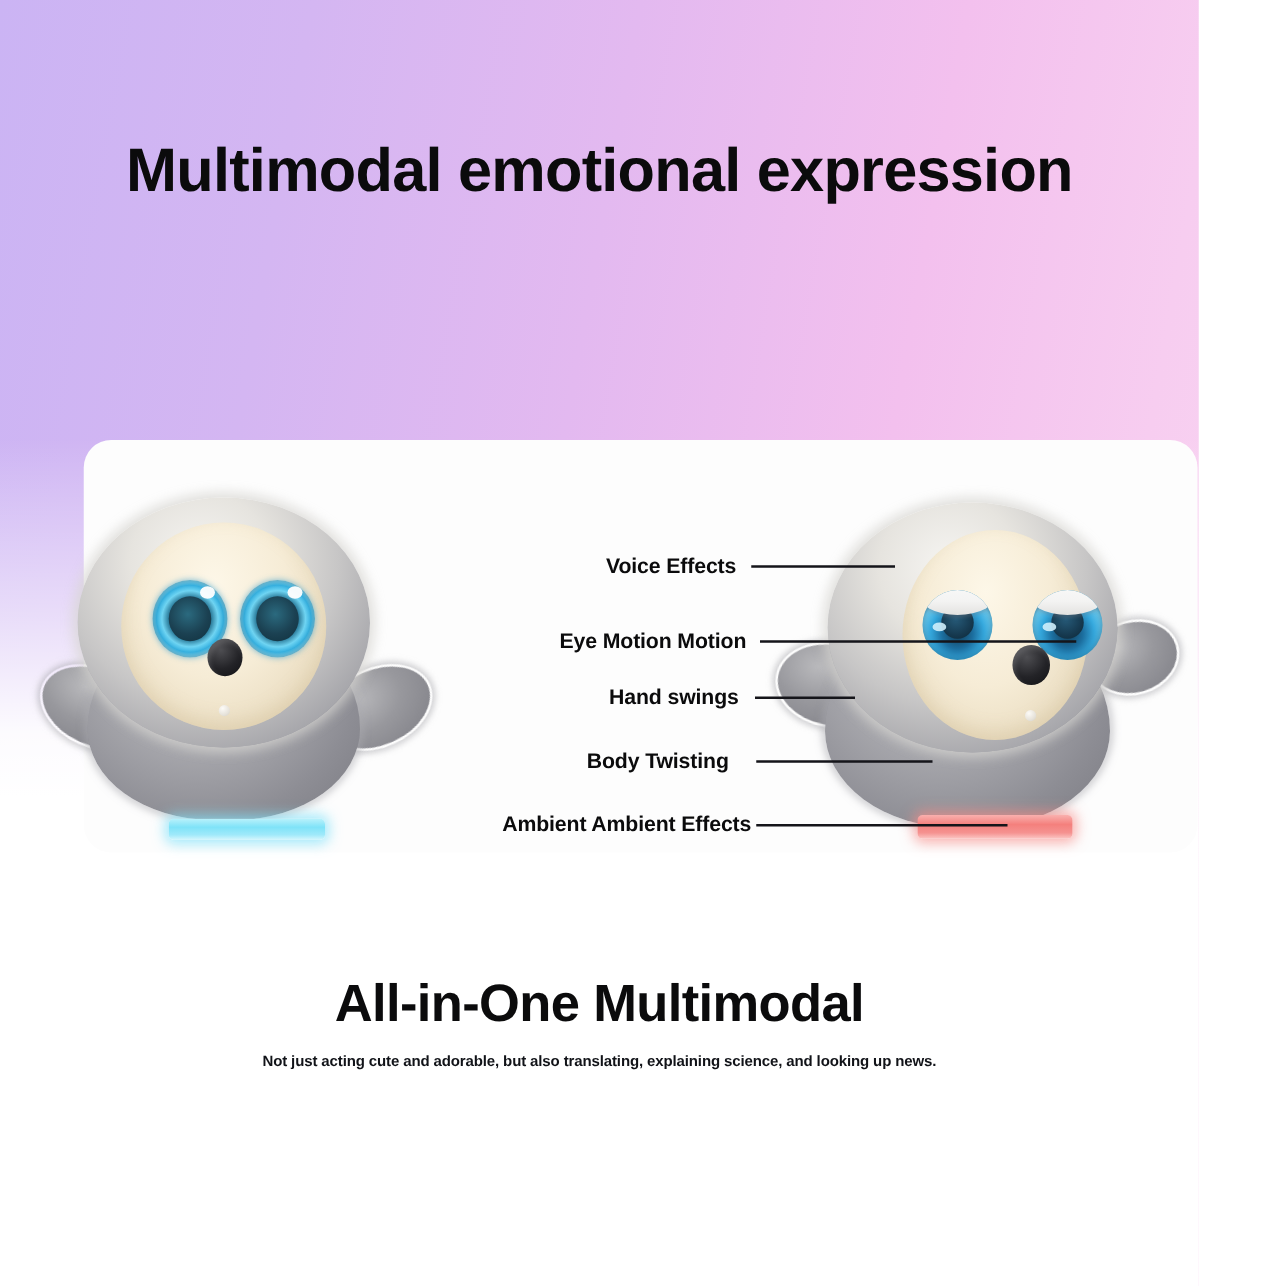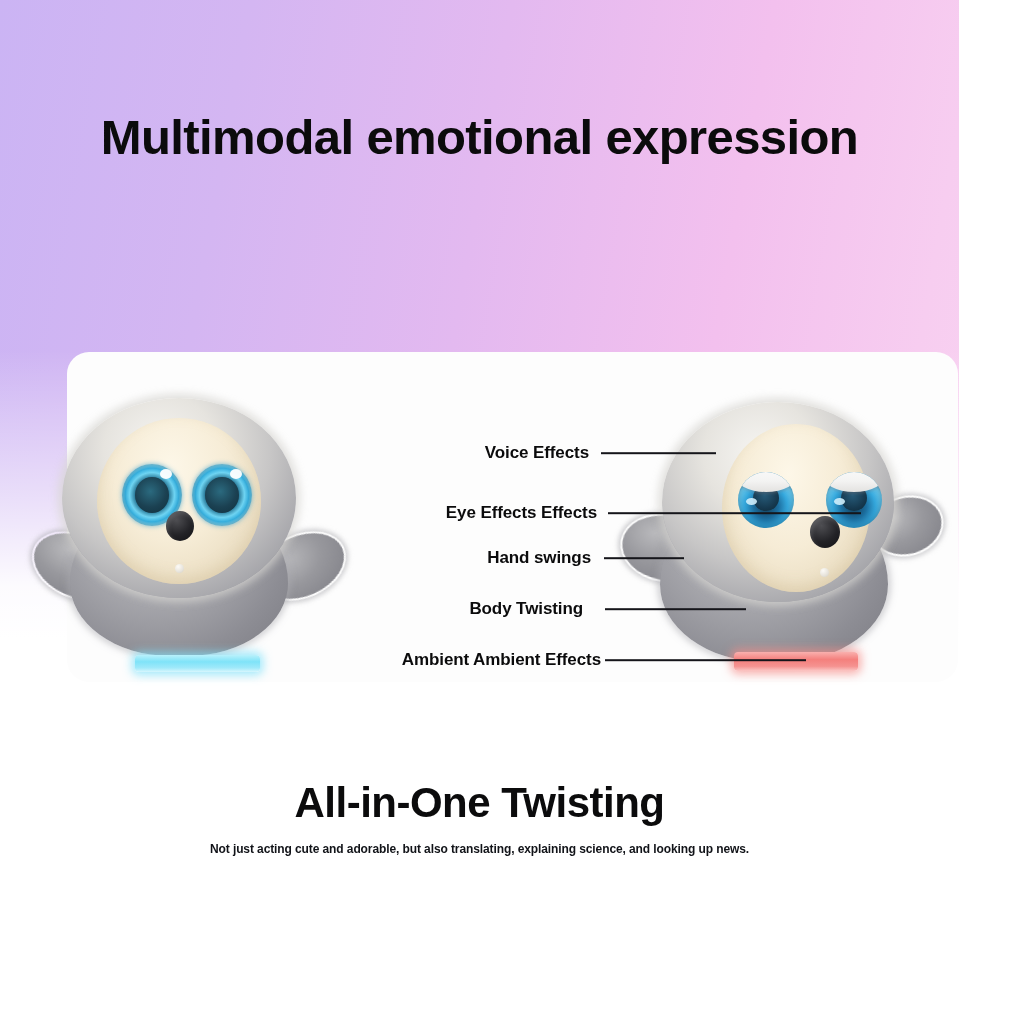--- a/index.html
+++ b/index.html
@@ -326,31 +326,31 @@
     <div class="chin-dot" style="left:202px; top:170px;"></div>
 
     <div class="led-base led-red" style="left:116px; top:254px; width:124px; height:19px;"></div>
   </div>
 
   <div class="callouts">
 
     <div class="callout-label" style="top:453px; right:451px;">Voice Effects</div>
     <div class="callout-line" style="top:453px; left:585px; width:115px;"></div>
 
-    <div class="callout-label" style="top:513px; right:443px;">Eye Effects Effects</div>
+    <div class="callout-label" style="top:513px; right:443px;">Eye Motion Motion</div>
     <div class="callout-line" style="top:513px; left:592px; width:253px;"></div>
 
     <div class="callout-label" style="top:558px; right:449px;">Hand swings</div>
     <div class="callout-line" style="top:558px; left:588px; width:80px;"></div>
 
     <div class="callout-label" style="top:609px; right:457px;">Body Twisting</div>
     <div class="callout-line" style="top:609px; left:589px; width:141px;"></div>
 
     <div class="callout-label" style="top:660px; right:439px;">Ambient Ambient Effects</div>
     <div class="callout-line" style="top:660px; left:589px; width:201px;"></div>
   </div>
 
   <div class="bottom">
-    <h2 class="bottom-title">All-in-One Twisting</h2>
+    <h2 class="bottom-title">All-in-One Multimodal</h2>
     <p class="bottom-line1">Not just acting cute and adorable, but also translating, explaining science, and looking up news.</p>
   </div>
 
 </div>
 
 </body></html>

